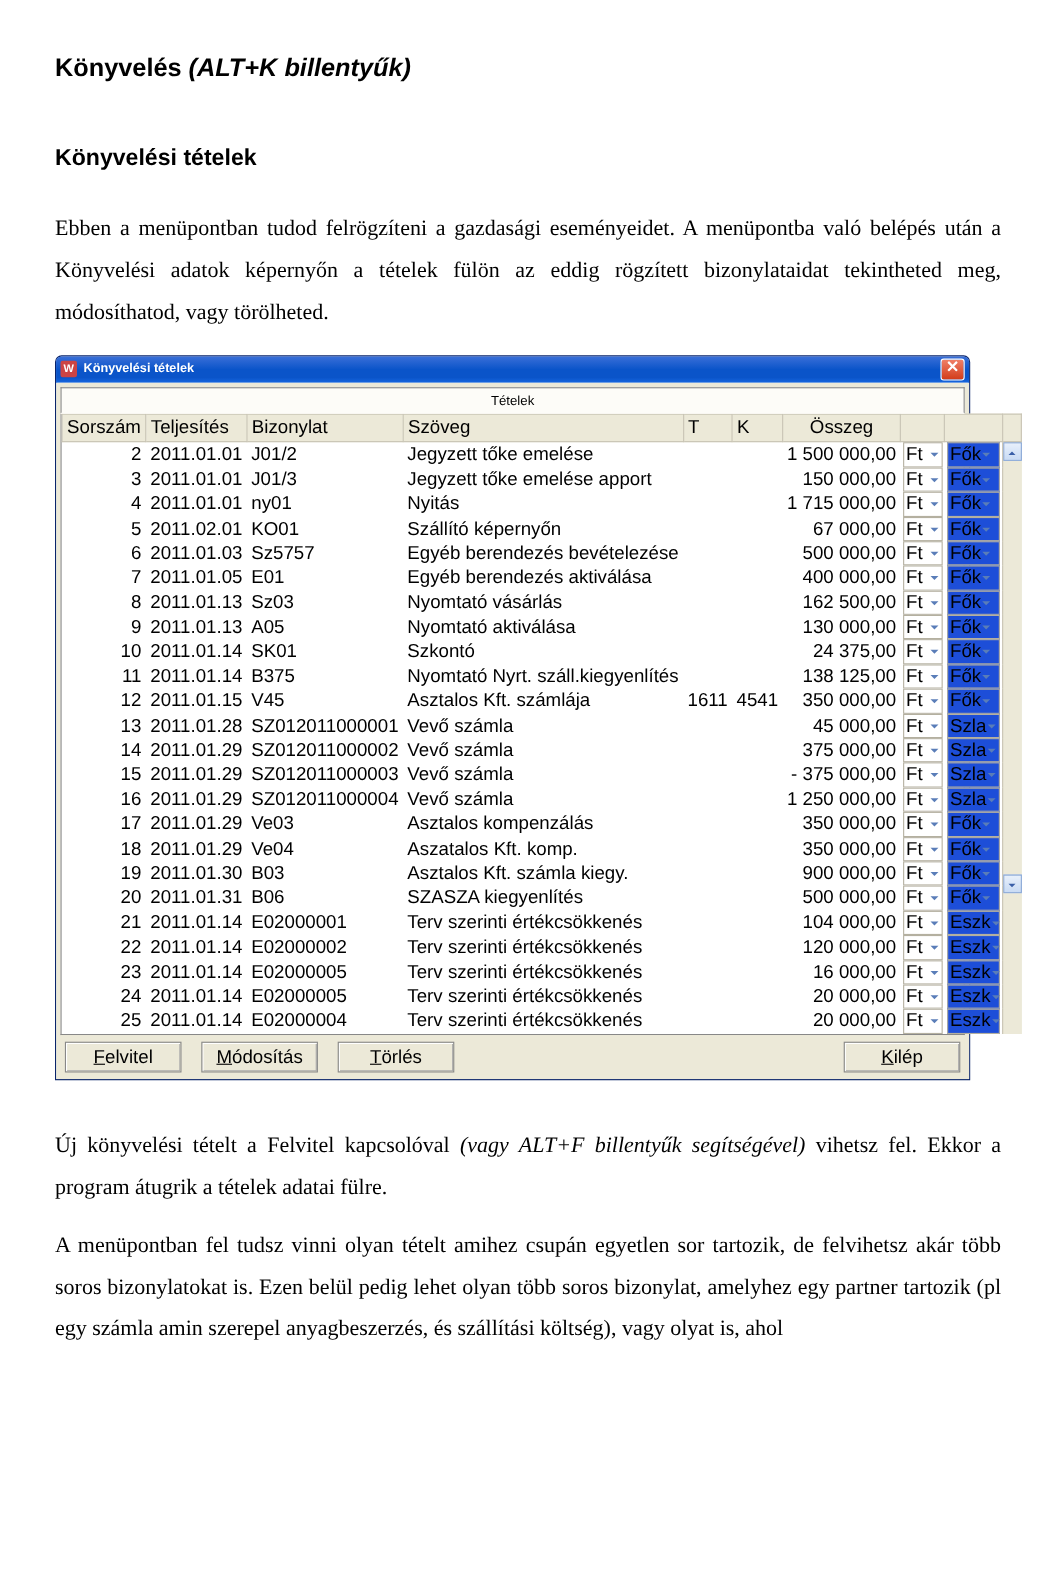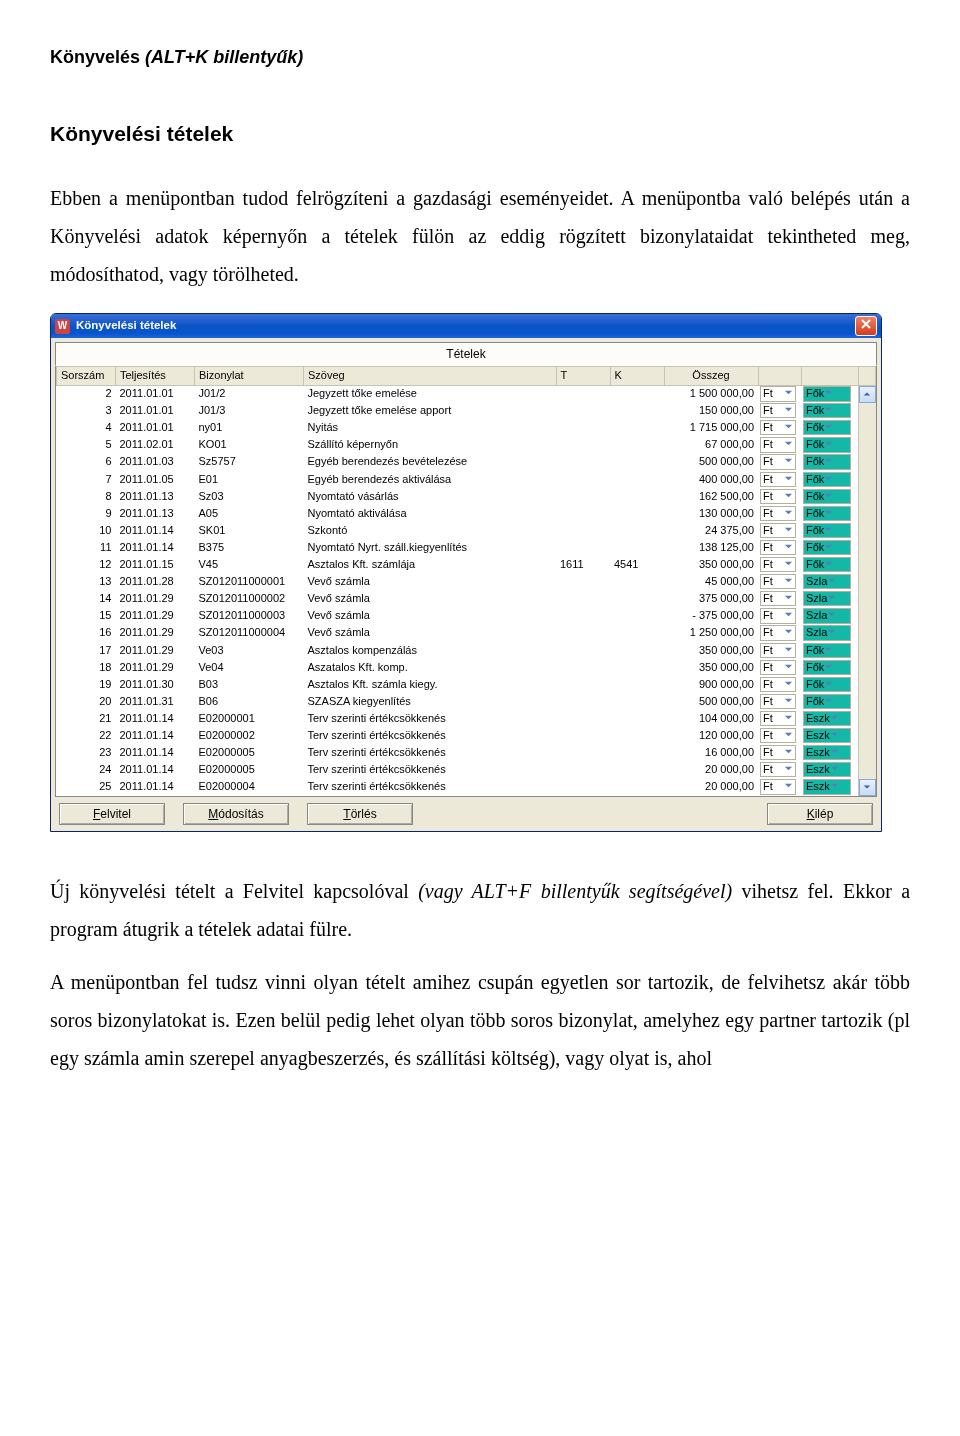--- a/index.html
+++ b/index.html
@@ -8,21 +8,21 @@
     color: #000;
     margin: 0;
     padding: 40px 50px;
     width: 960px;
     box-sizing: border-box;
     background: #fff;
     line-height: 1.9;
   }
   h1 {
     font-family: Arial, sans-serif;
-    font-size: 18px;
+    font-size: 23px;
     font-weight: bold;
     margin: 0 0 40px 0;
   }
   h1 .italic { font-style: italic; font-weight: bold; }
   h2 {
     font-family: Arial, sans-serif;
     font-size: 21px;
     font-weight: bold;
     margin: 0 0 25px 0;
   }
@@ -93,21 +93,21 @@
     color:#888;
   }
   .tablewrap {
     background:#fff;
     border:1px solid #888;
     border-top: none;
   }
   table {
     width:100%;
     border-collapse: collapse;
-    font-size: 11px;
+    font-size: 17px;
   }
   thead th {
     background:#ece9d8;
     border:1px solid #c8c4b4;
     font-weight: normal;
     padding:2px 4px;
     text-align:left;
   }
   tbody td {
     padding:1px 4px;
@@ -121,21 +121,21 @@
     border:1px solid #b4b0a0;
     background:#fff;
     padding:0 2px;
     display:inline-flex;
     align-items:flex-end;
   }
   .ftcell .chev { margin-left:auto; }
   .typcell {
     width: 42px;
     border:1px solid #b4b0a0;
-    background:#14b8a6;
+    background:#1d4ed8;
     padding:0 2px;
     display:inline-flex;
     align-items:center;
   }
   .chev svg { width:9px; height:9px; fill:#5a7db8; }
   .scrollcol {
     width: 16px;
     background:#ece9d8;
     border-left:1px solid #c8c4b4;
     vertical-align: top;
@@ -153,21 +153,21 @@
     background:#ece9d8;
     padding:6px 4px 2px 4px;
     display:flex;
     gap:18px;
     align-items:center;
   }
   .winbtn {
     border:1px solid #888;
     background:#ece9d8;
     padding:3px 12px;
-    font-size:12px;
+    font-size:17px;
     box-shadow: inset 1px 1px 0 #fff, inset -1px -1px 0 #aaa;
     min-width: 80px;
     text-align:center;
   }
   .winbtn u { text-decoration: underline; }
   .spacer { flex:1; }
   td.unitcol, td.typecol { padding:0 2px; }
 </style>
 </head>
 <body>

